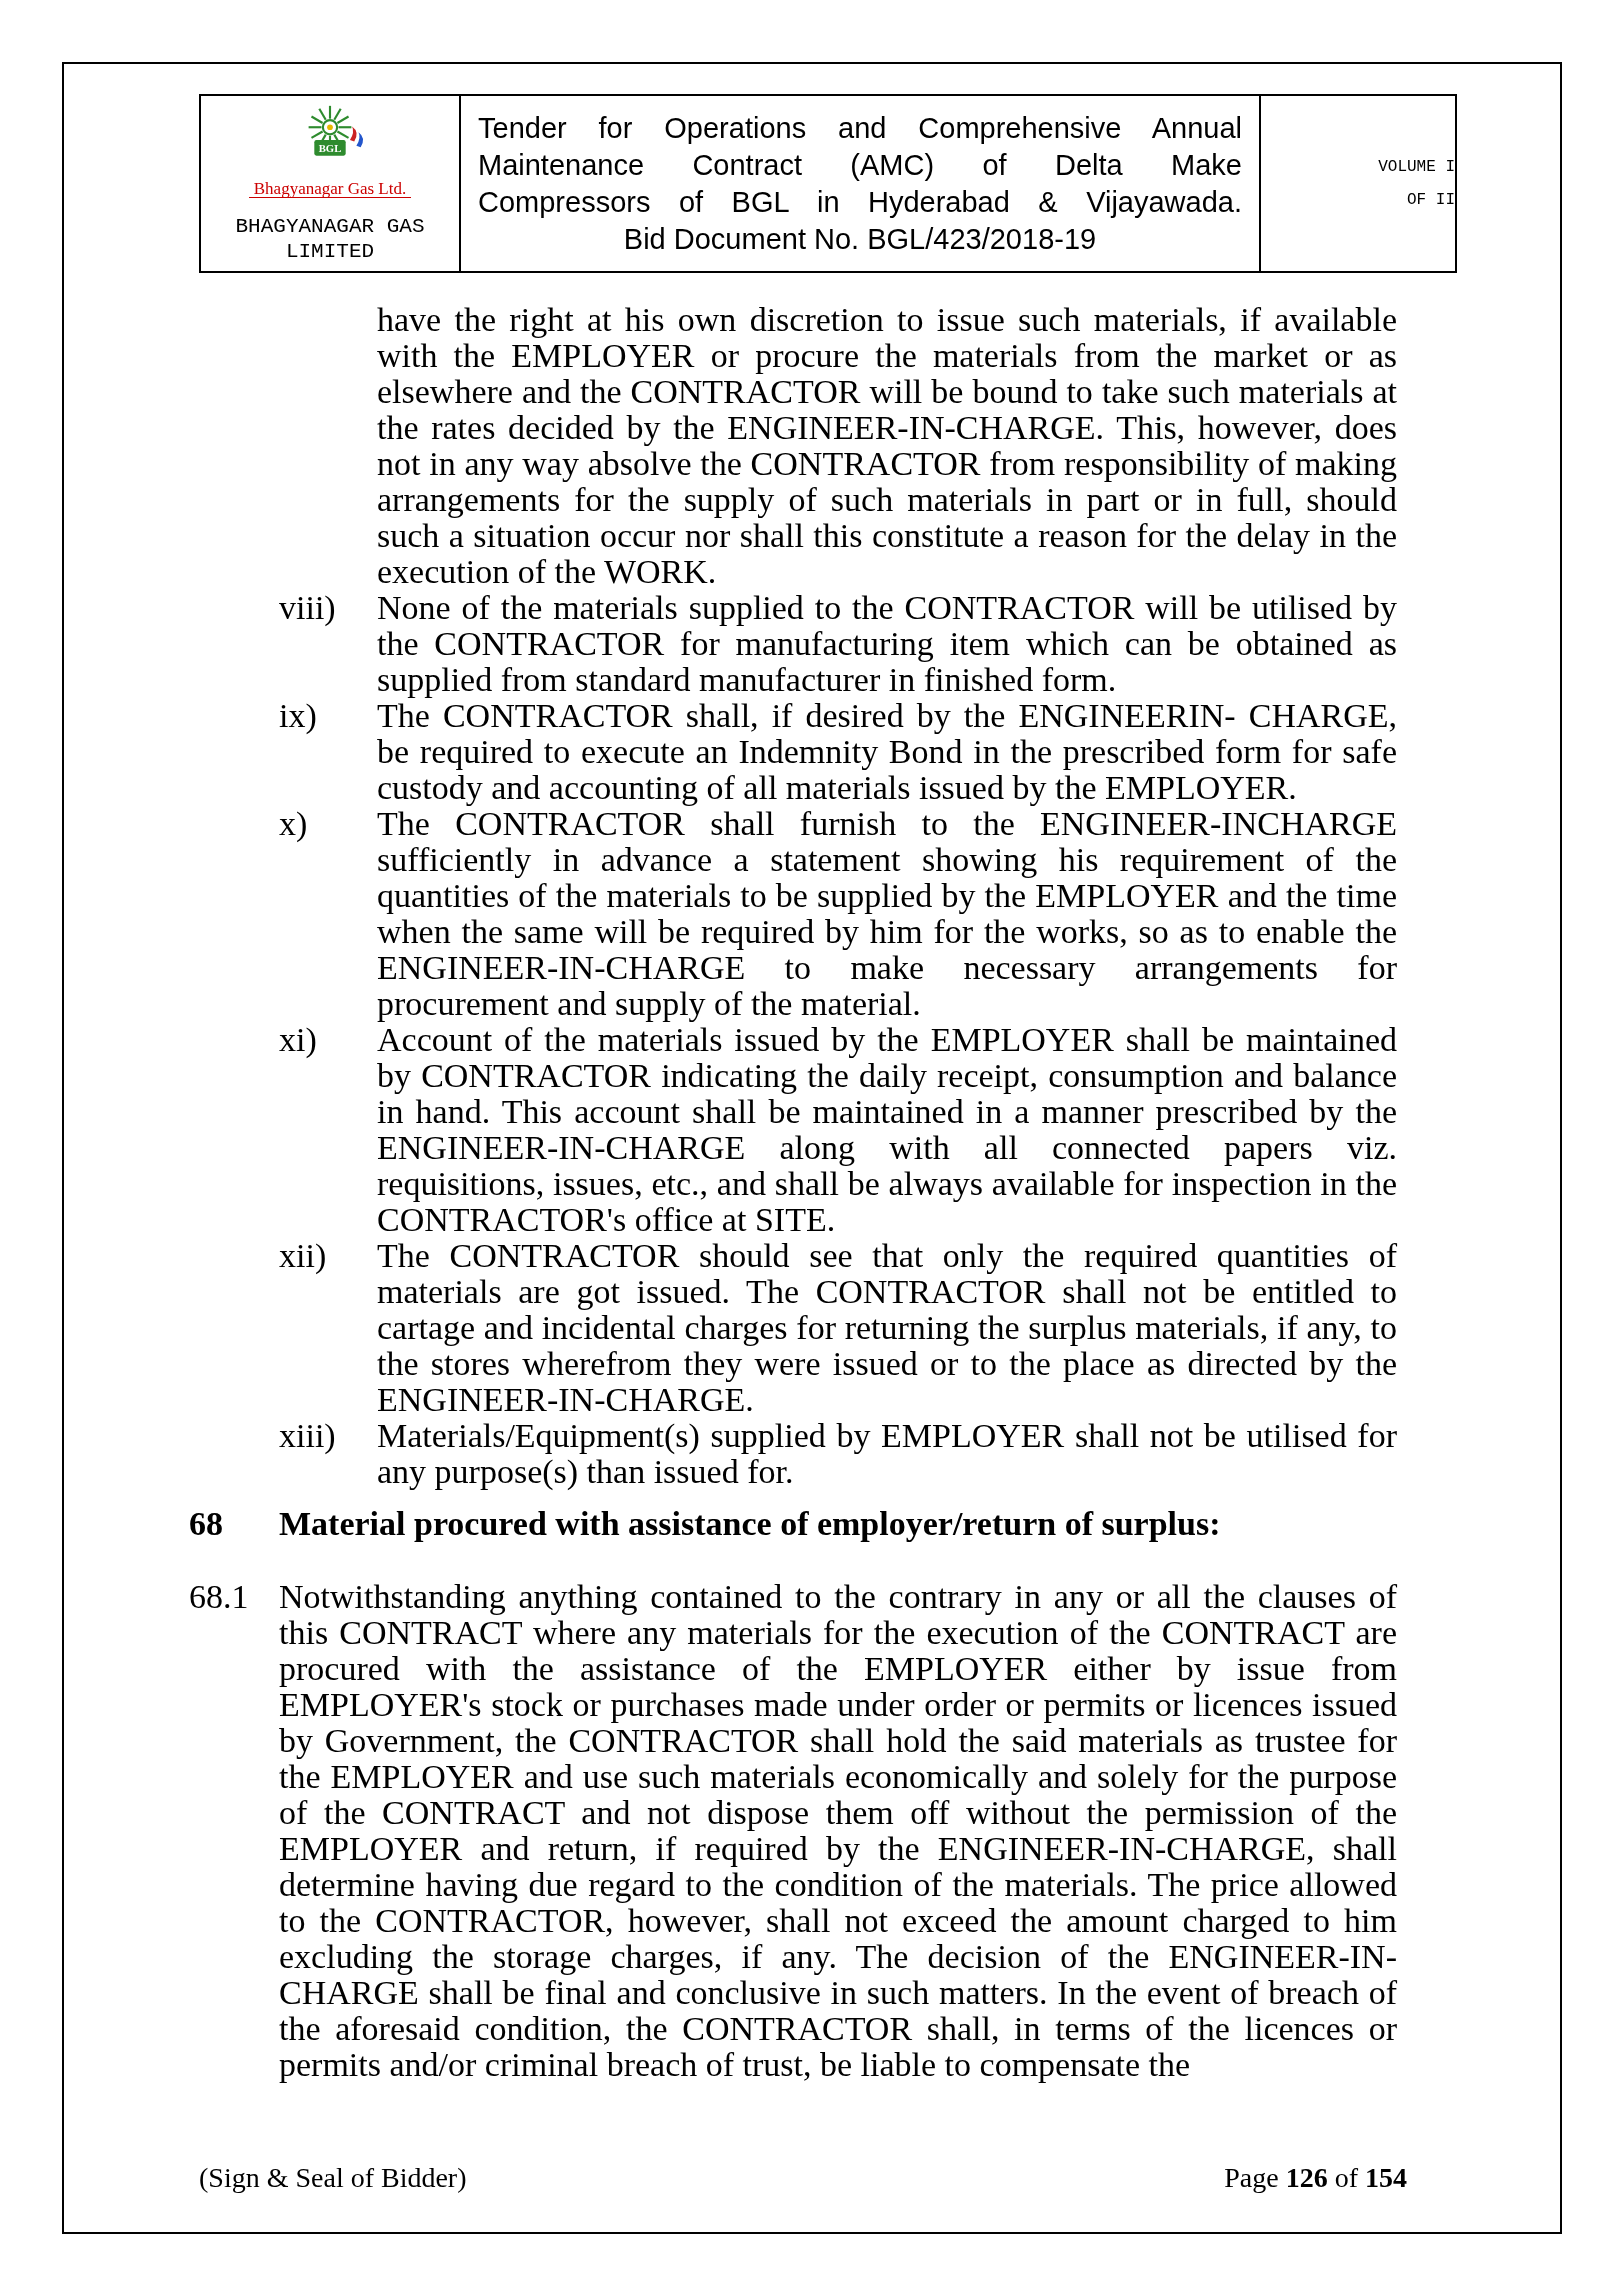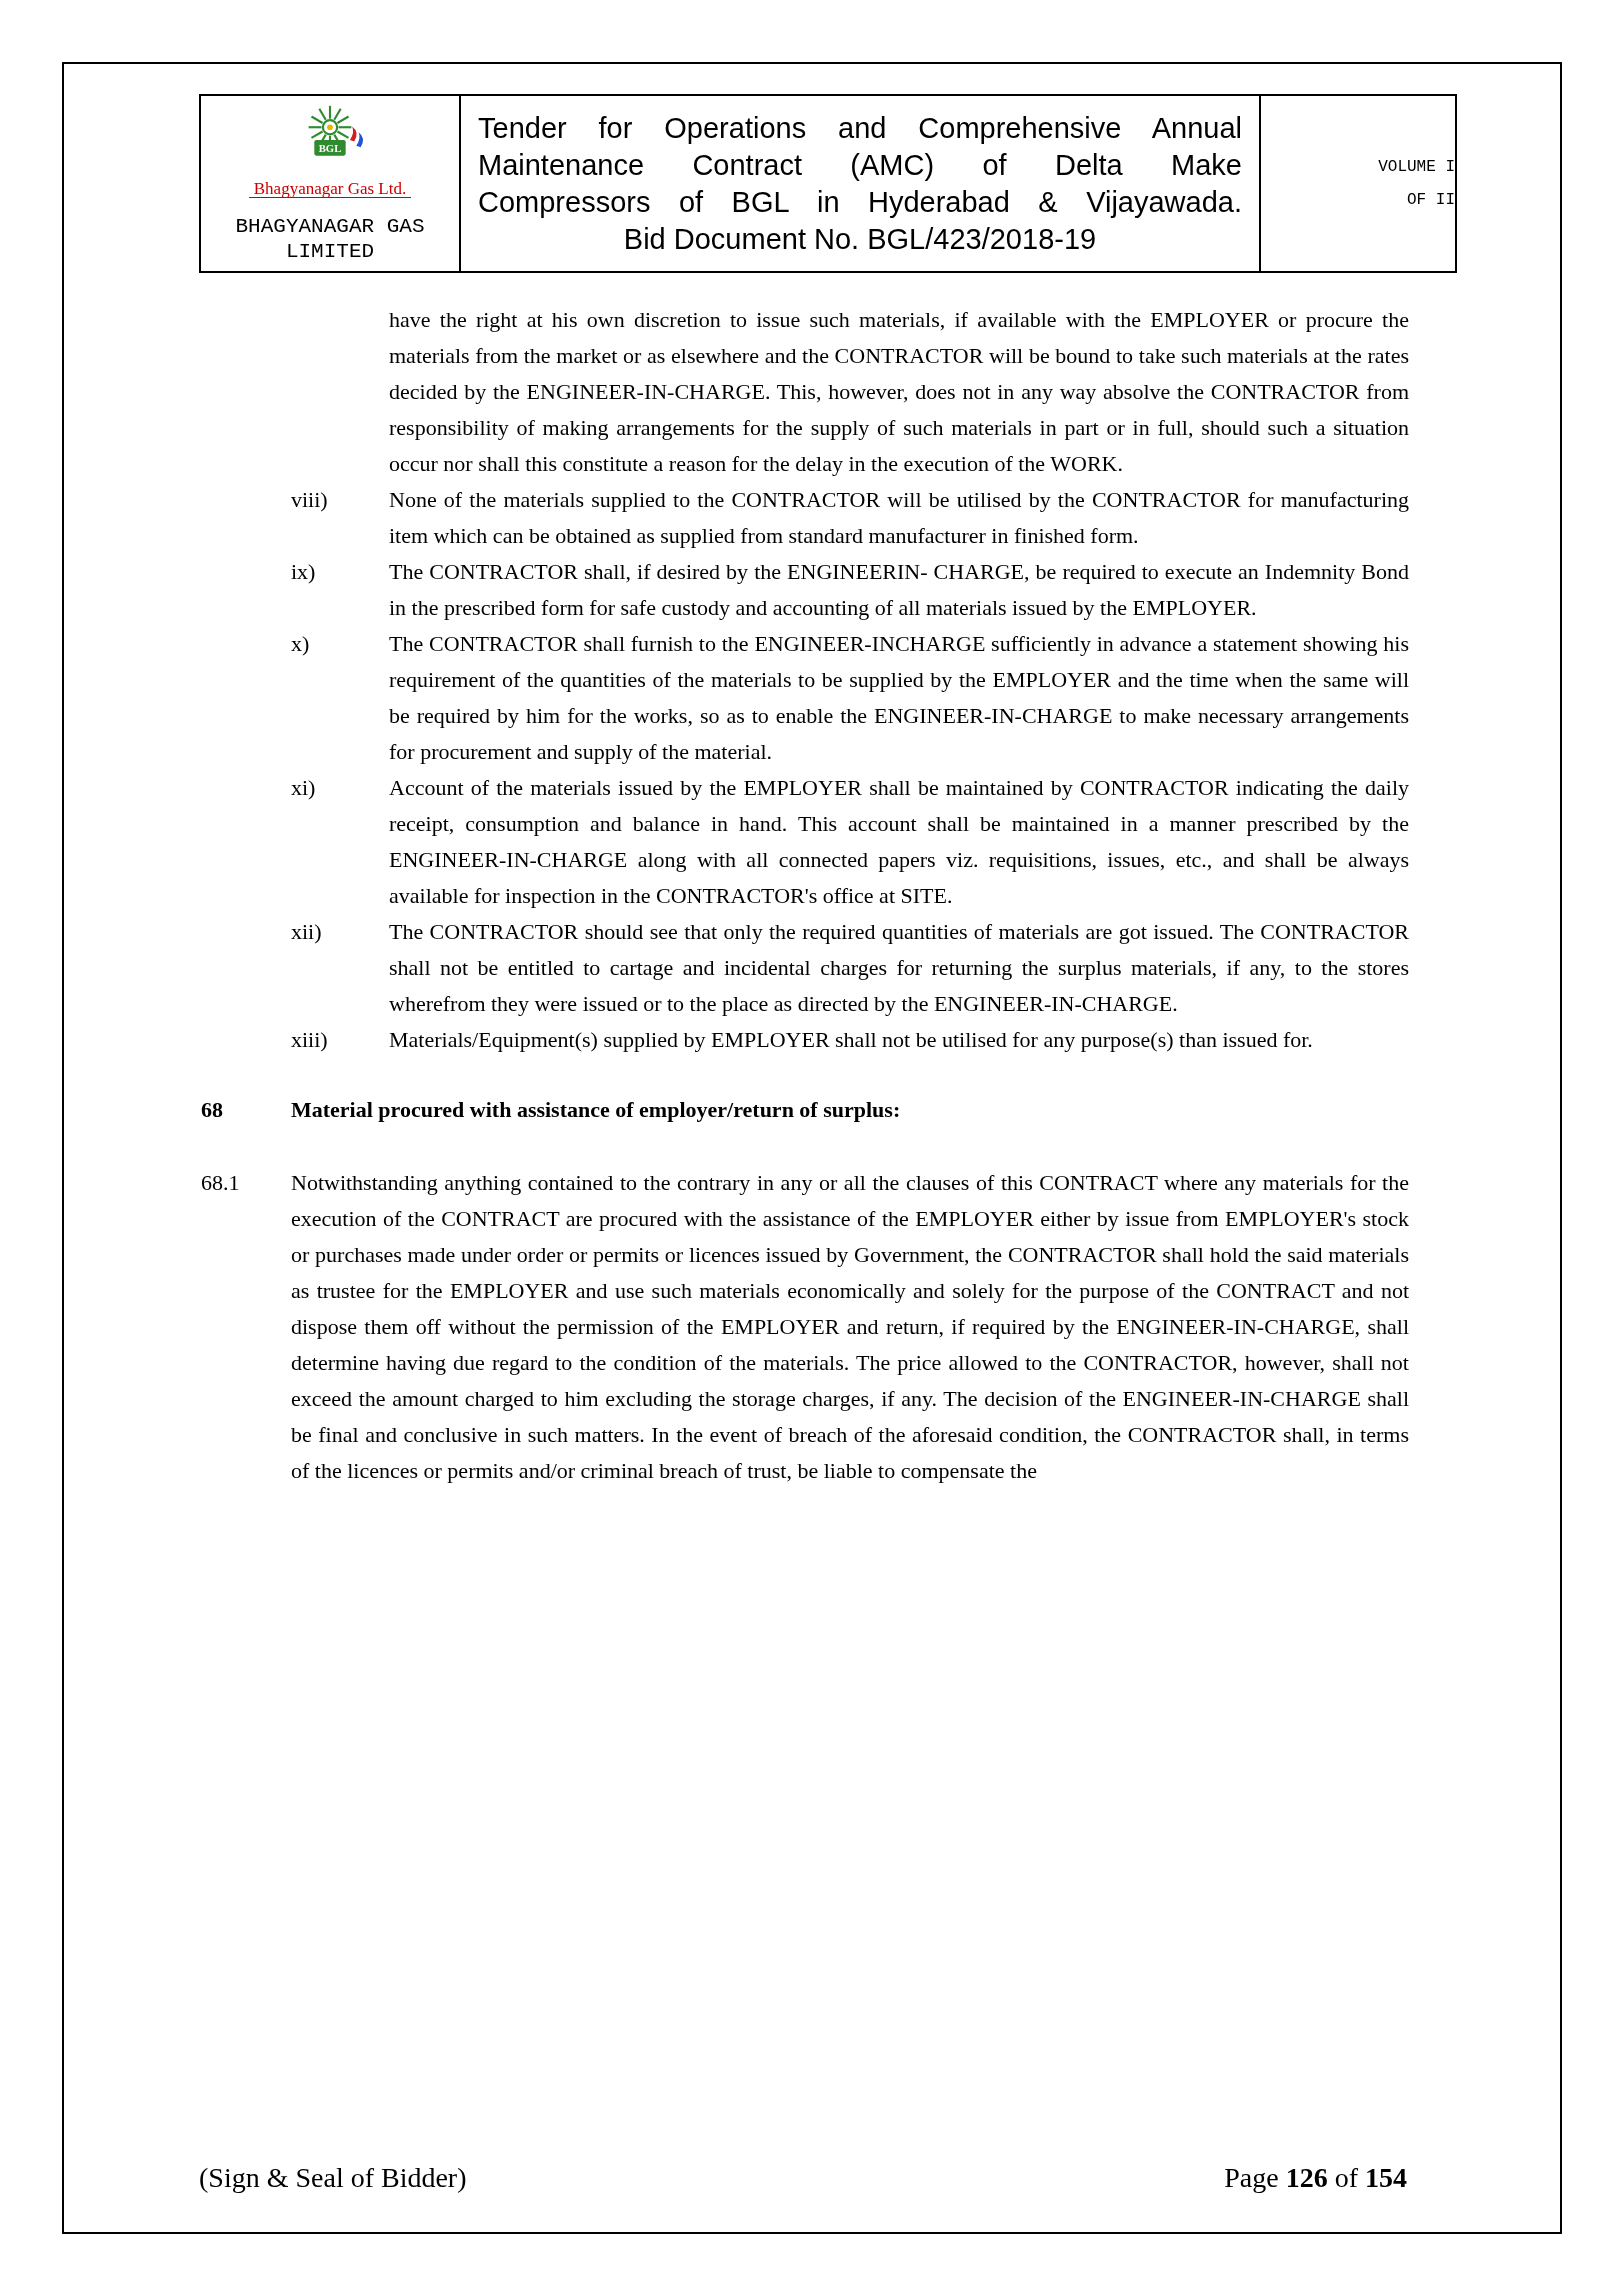--- a/index.html
+++ b/index.html
@@ -47,29 +47,29 @@
     display: inline-block; padding: 0 5.2px 0.7px;
   }
   .org-name {
     font-family: Liberation Mono, monospace;
     font-size: 21px; line-height: 25.5px;
     margin-top: 16px;
   }
   
   .content {
     position: absolute;
-    left: 201px; top: 302px;
+    left: 189px; top: 302px;
     width: 1208px;
-    font-size: 22px; line-height: 36px;
+    font-size: 34px; line-height: 36px;
   }
   .cont-para { margin-left: 188px; text-align: justify; }
   .list-item { display: flex; }
   .li-num  { flex: 0 0 98px; margin-left: 90px; }
   .li-text { flex: 1; text-align: justify; }
-  .section-heading { display: flex; font-weight: bold; margin-top: 34px; }
+  .section-heading { display: flex; font-weight: bold; margin-top: 16px; }
   .sec-num  { flex: 0 0 90px; }
   .sec-title{ flex: 1; }
   .clause { display: flex; margin-top: 37px; }
   .clause-num  { flex: 0 0 90px; }
   .clause-text { flex: 1; text-align: justify; }
   
   .footer {
     position: absolute;
     left: 199px; top: 2161px;
     width: 1208px;

